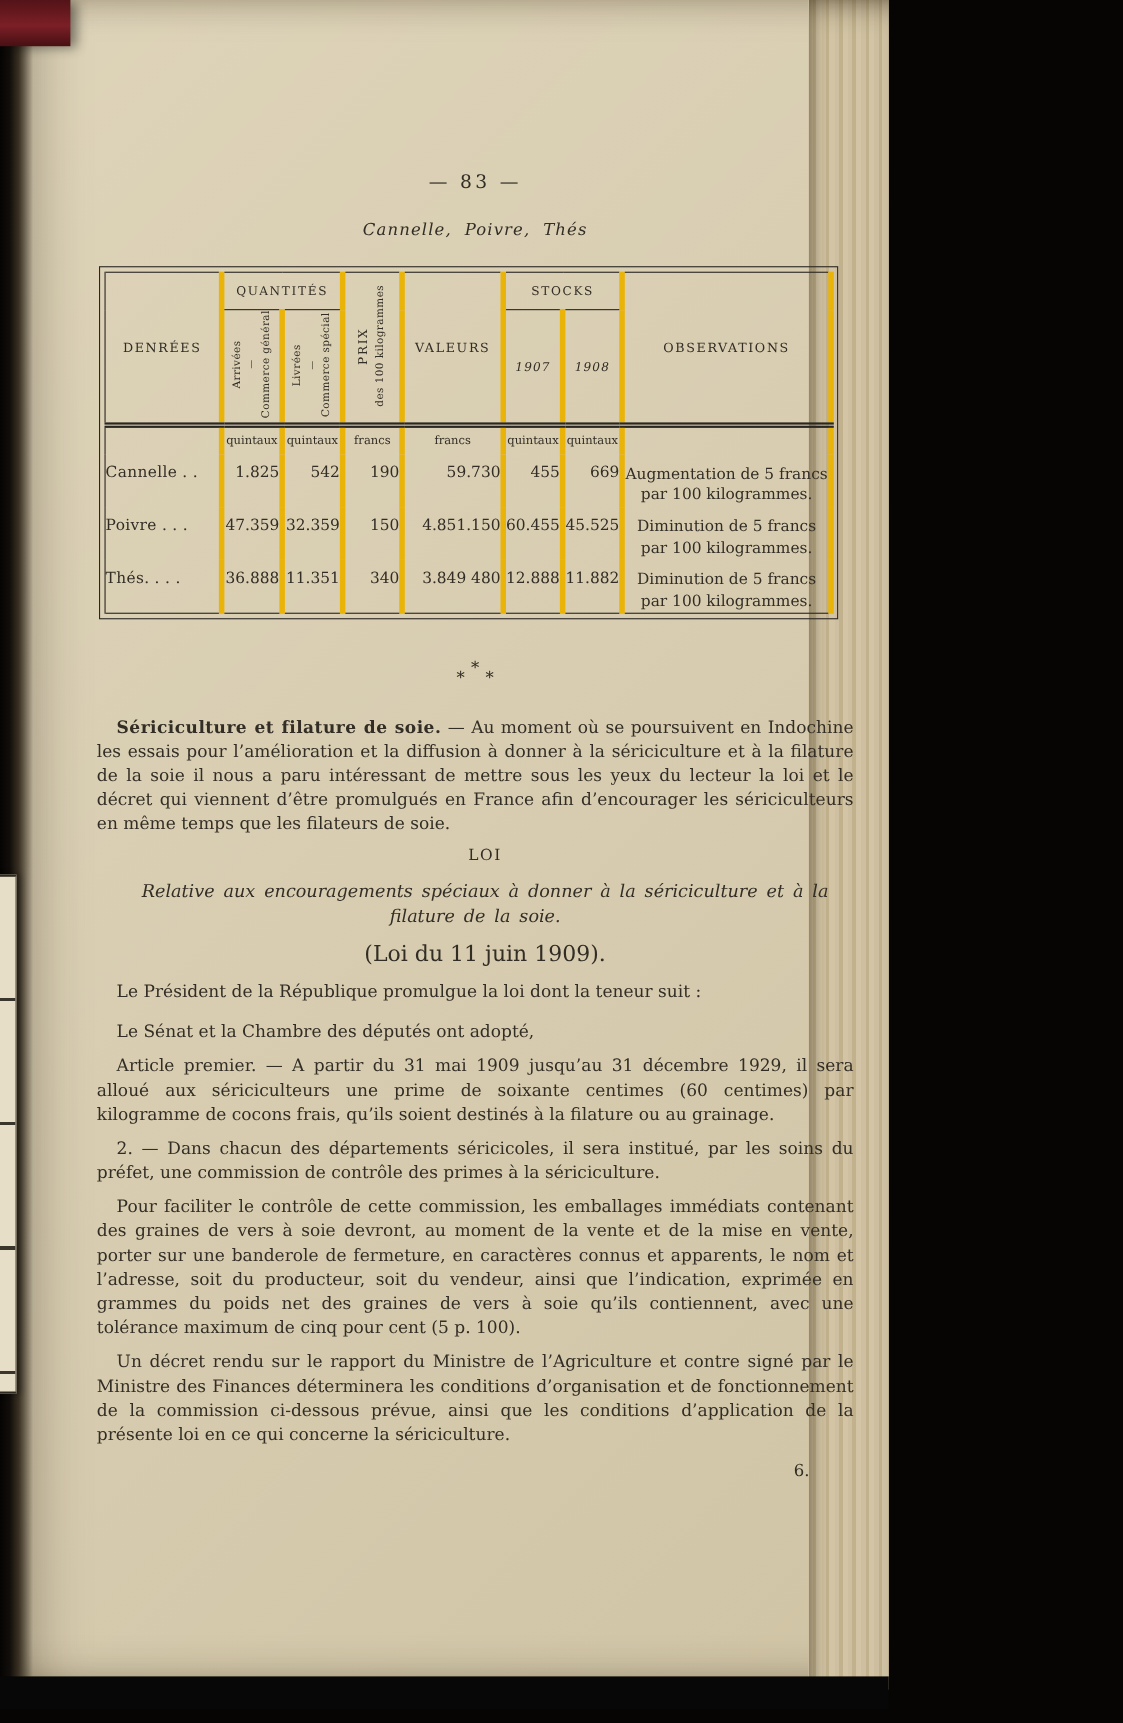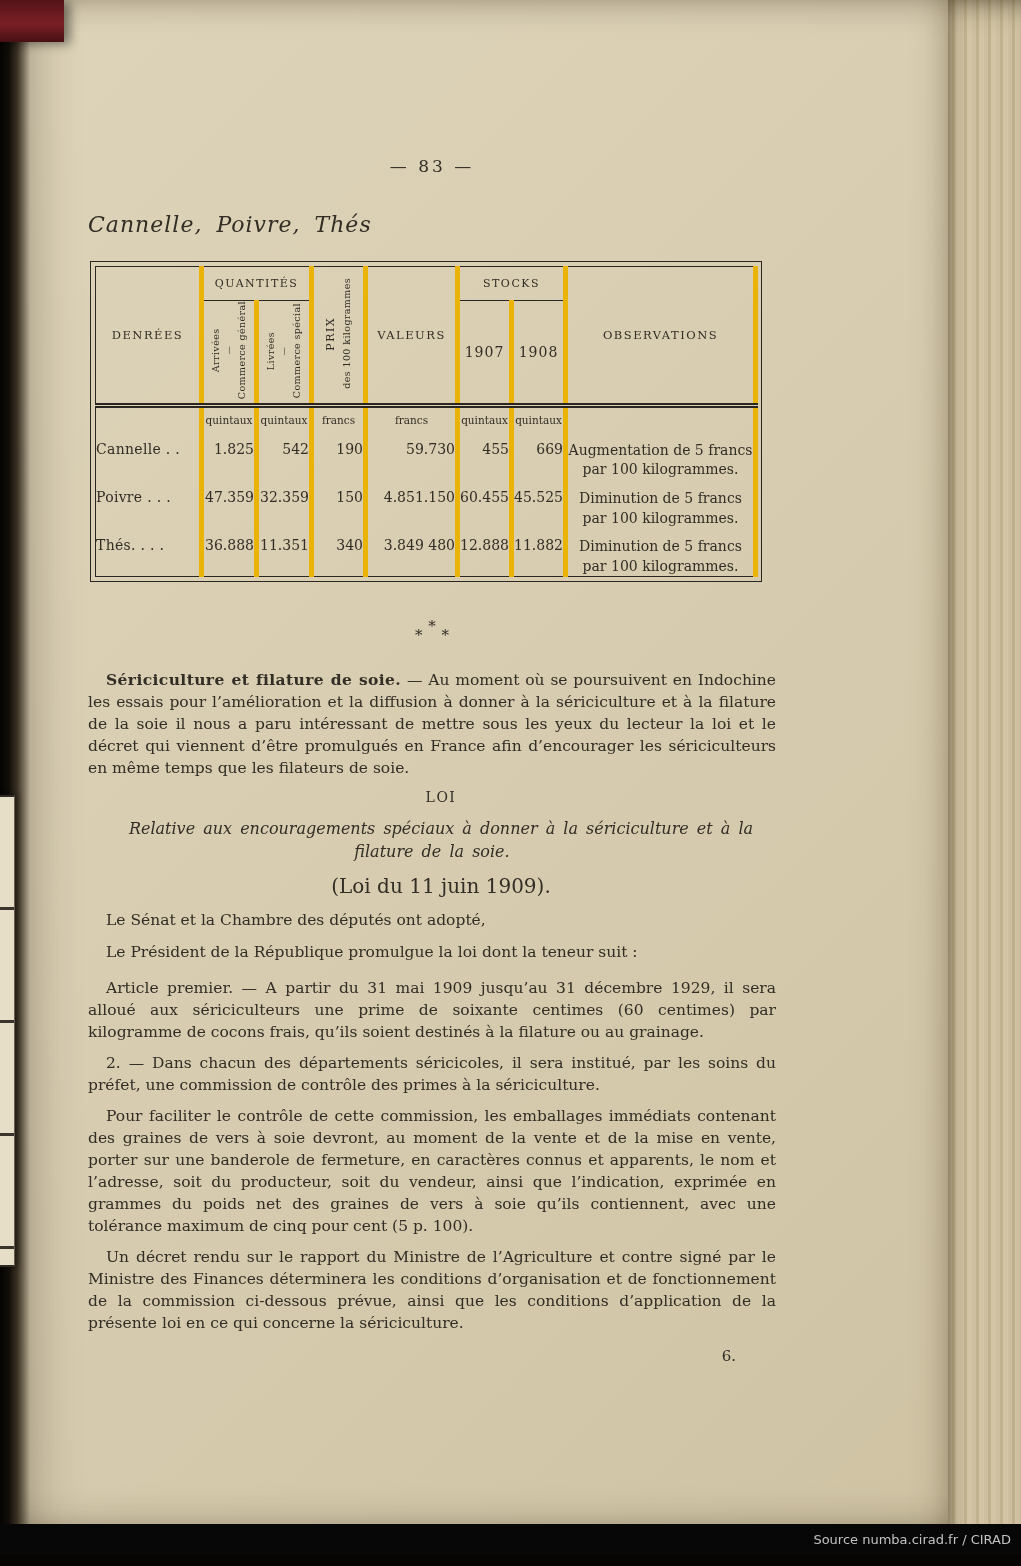--- a/index.html
+++ b/index.html
@@ -1,17 +1,17 @@
 <!DOCTYPE html>
 <html><head>
 <meta charset="utf-8">
 <style>
   html,body { margin:0; padding:0; background:#060504; }
   .scan {
-    position:relative; width:1021px; height:1566px; overflow:hidden;
+    position:relative; width:808px; height:1566px; overflow:hidden;
     font-family:"DejaVu Serif", serif; color:#322d25;
   }
   
   .paper {
     position:absolute; left:0; top:0; width:948px; height:1536px;
     background:linear-gradient(135deg,#ded4b9 0%,#d8cdb1 45%,#cfc3a4 100%);
     box-shadow:
       inset 48px 0 60px -34px rgba(35,25,12,.6),
       inset -20px 0 34px -18px rgba(90,70,40,.35),
       inset 0 -28px 44px -26px rgba(60,45,25,.4),
@@ -43,32 +43,32 @@
   .footer-bar {
     position:absolute; left:0; bottom:12px; width:1021px; height:30px; z-index:6;
     background:#070707; color:#c2c2c2;
     font-family:"DejaVu Sans", sans-serif; font-size:13px;
     display:flex; align-items:center; justify-content:flex-end;
     padding-right:10px; box-sizing:border-box;
   }
   
   .content { position:absolute; left:88px; top:0; width:688px; z-index:2; }
   .page-number { margin-top:156px; text-align:center; font-size:17px; letter-spacing:3px; }
-  .doc-title  { margin-top:36px; font-style:italic; font-size:22px; letter-spacing:1px; word-spacing:6px; }
+  .doc-title  { margin-top:24px; text-align:center; font-style:italic; font-size:15px; letter-spacing:1px; word-spacing:6px; }
 
   
   .table-frame { margin-top:24px; margin-left:2px; width:672px; border:1.5px solid #2a2622; padding:4px; box-sizing:border-box; }
   table.stats { width:100%; border-collapse:collapse; border:1px solid #2a2622; table-layout:fixed; }
   table.stats th, table.stats td { border-left:1px solid #2a2622; border-right:5px solid #eab308; font-weight:normal; padding:0; }
   tr.hrow1 { height:34px; }
   tr.hrow2 { height:102px; }
   th.group { border-bottom:1px solid #2a2622; font-size:11px; letter-spacing:1.5px; }
   tr.hrow1 th.spanall, tr.hrow2 th { border-bottom:5px double #2a2622; }
   th.caps  { font-size:11.5px; letter-spacing:1.5px; }
-  th.year  { font-weight:bold; font-size:14px; letter-spacing:1px; vertical-align:middle; }
+  th.year  { font-weight:bold; font-size:11px; letter-spacing:1px; vertical-align:middle;font-style:italic; }
   .vtext { writing-mode:vertical-rl; transform:rotate(180deg); display:inline-block; font-size:9.5px; line-height:1.5; letter-spacing:.4px; }
   .vtext span { display:block; }
   .vtext .big { font-size:11px; letter-spacing:1.5px; }
   .vtext .dash { font-size:8px; }
   tr.units { height:26px; }
   tr.units td { font-size:10.5px; text-align:center; vertical-align:middle; border-top:0; border-bottom:0; }
   tr.data { height:48px; }
   tr.data td { border-top:0; border-bottom:0; vertical-align:top; padding-top:9px; font-size:14px; }
   td.cell-name { text-align:left; padding-left:10px; font-size:14.5px; letter-spacing:.3px; }
   td.num { text-align:right; padding-right:5px; }
@@ -209,22 +209,22 @@
       <div class="row2">* *</div>
     </div>
 
     <div class="body-text">
       <p class="lead"><b class="lead-bold">Sériciculture et filature de soie.</b><span> — Au moment où se poursuivent en Indochine les essais pour l’amélioration et la diffusion à donner à la sériciculture et à la filature de la soie il nous a paru intéressant de mettre sous les yeux du lecteur la loi et le décret qui viennent d’être promulgués en France afin d’encourager les sériciculteurs en même temps que les filateurs de soie.</span></p>
 
       <p class="loi-heading">LOI</p>
       <p class="loi-subtitle">Relative aux encouragements spéciaux à donner à la sériciculture et à la filature de la soie.</p>
       <p class="loi-date">(Loi du 11 juin 1909).</p>
 
+      <p class="plain-line" style="margin-bottom:14px;">Le Président de la République promulgue la loi dont la teneur suit :</p>
       <p class="plain-line">Le Sénat et la Chambre des députés ont adopté,</p>
-      <p class="plain-line" style="margin-bottom:14px;">Le Président de la République promulgue la loi dont la teneur suit :</p>
 
       <p>Article premier. — A partir du 31 mai 1909 jusqu’au 31 décembre 1929, il sera alloué aux sériciculteurs une prime de soixante centimes (60 centimes) par kilogramme de cocons frais, qu’ils soient destinés à la filature ou au grainage.</p>
       <p>2. — Dans chacun des départements séricicoles, il sera institué, par les soins du préfet, une commission de contrôle des primes à la sériciculture.</p>
       <p>Pour faciliter le contrôle de cette commission, les emballages immédiats contenant des graines de vers à soie devront, au moment de la vente et de la mise en vente, porter sur une banderole de fermeture, en caractères connus et apparents, le nom et l’adresse, soit du producteur, soit du vendeur, ainsi que l’indication, exprimée en grammes du poids net des graines de vers à soie qu’ils contiennent, avec une tolérance maximum de cinq pour cent (5 p. 100).</p>
       <p>Un décret rendu sur le rapport du Ministre de l’Agriculture et contre signé par le Ministre des Finances déterminera les conditions d’organisation et de fonctionnement de la commission ci-dessous prévue, ainsi que les conditions d’application de la présente loi en ce qui concerne la sériciculture.</p>
 
       <div class="trailing-num">6.</div>
     </div>
   </div>
 

